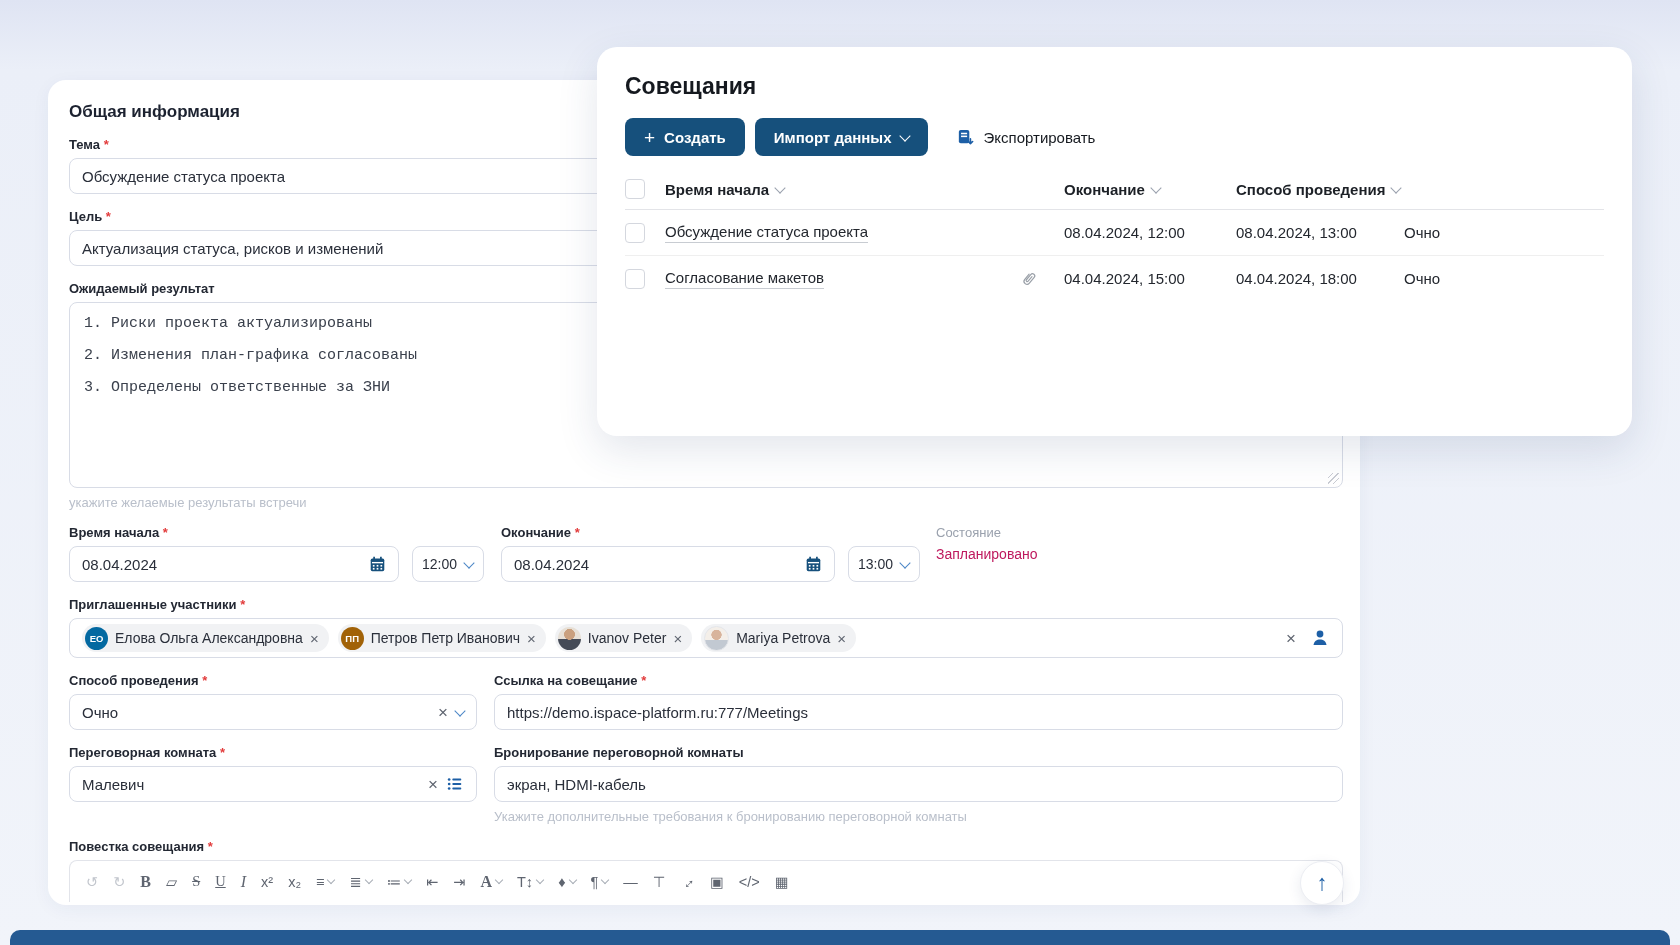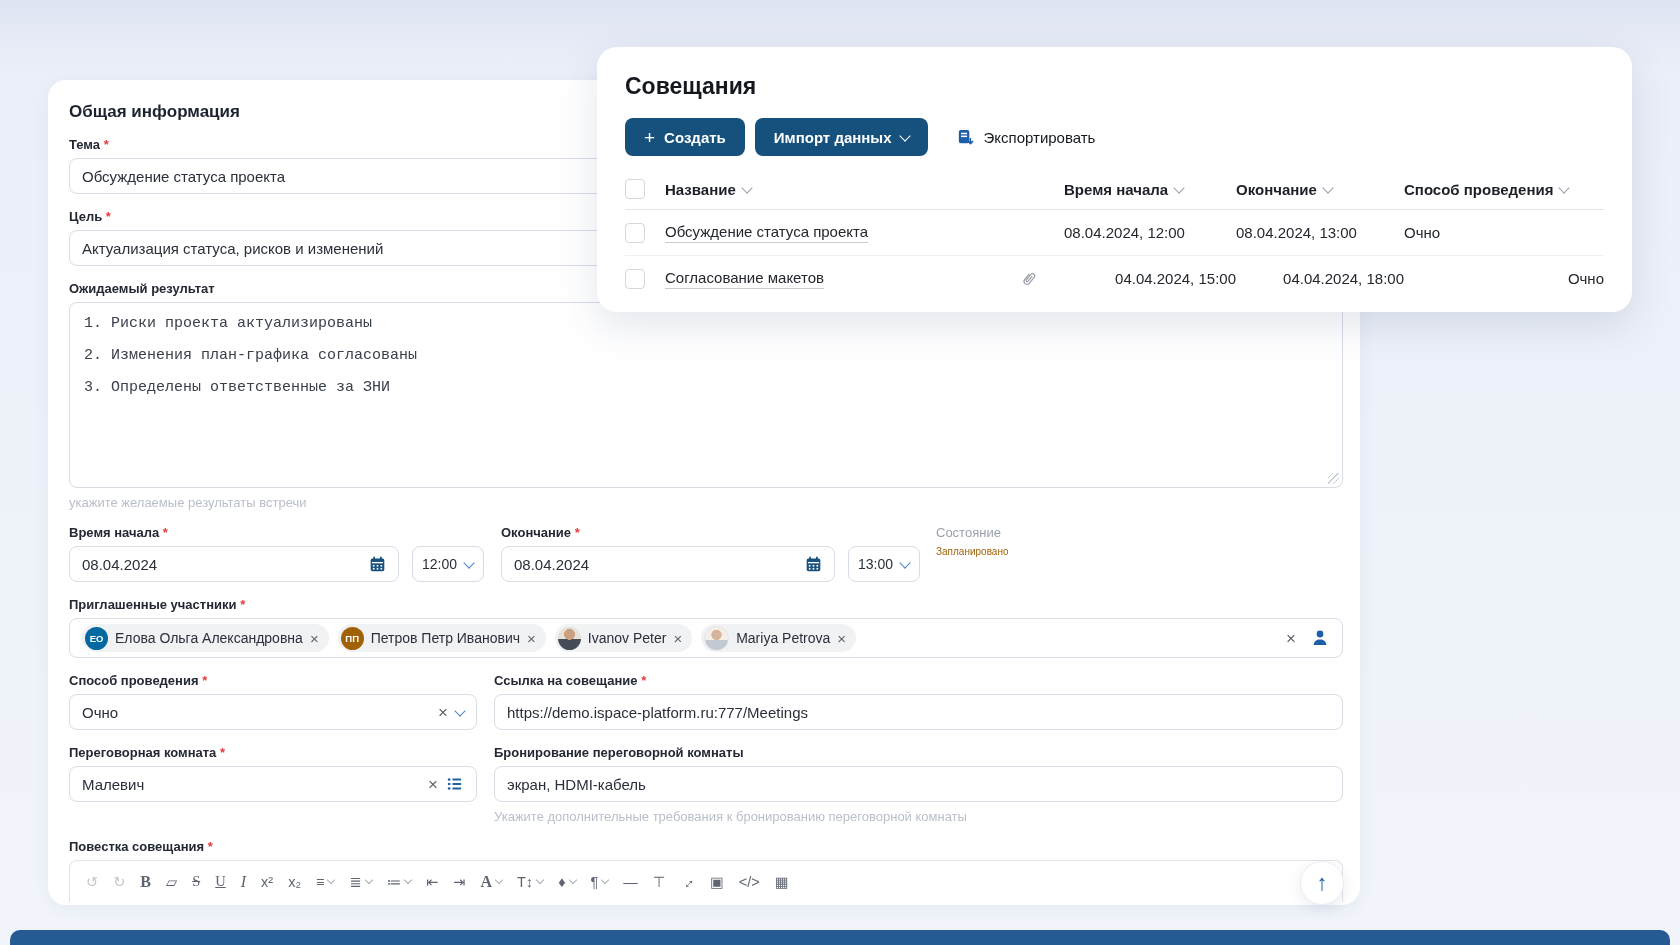--- a/index.html
+++ b/index.html
@@ -47,51 +47,51 @@
     gap:9px;padding:0 12px;}
   .chip{display:flex;align-items:center;gap:7px;background:#f1f2f4;border-radius:16px;
     height:28px;padding:0 10px 0 3px;font-size:14px;color:#2a2f3a;}
   .avatar{width:23px;height:23px;border-radius:50%;display:flex;align-items:center;justify-content:center;
     font-size:9.5px;font-weight:700;color:#fff;flex:none;overflow:hidden;}
   .avatar.photo-a{background:radial-gradient(circle at 50% 32%,#caa07e 27%,rgba(0,0,0,0) 29%),linear-gradient(180deg,#e7e0d6 0 52%,#454b57 52%);}
   .avatar.photo-b{background:radial-gradient(circle at 50% 34%,#d8b49c 26%,rgba(0,0,0,0) 28%),linear-gradient(180deg,#f4efe9 0 55%,#c2c9d2 55%);border:1px solid #e4e6ea;}
   .chip .xmark{font-size:15px;}
   .field-end{margin-left:auto;display:flex;align-items:center;gap:14px;}
   .status-block{margin-left:16px;}
-  .status-val{font-size:10px;color:#a16207;margin-top:13px;}
+  .status-val{font-size:14px;color:#be185d;margin-top:13px;}
   .left-col{width:408px;flex:none;}
   .flex1{flex:1;min-width:0;}
   
   .editor-box{box-sizing:border-box;height:42px;border:1px solid #e2e4ea;border-bottom:0;
     border-radius:8px 8px 0 0;display:flex;align-items:center;gap:15px;padding:0 16px;color:#5f6570;}
   .tbi{display:flex;align-items:center;gap:4px;font-size:14.5px;cursor:pointer;white-space:nowrap;}
   .tbi .chev{width:5px;height:5px;color:#a8adb6;}
   .tbi.dim{color:#c2c6cd;}
   .tb-b{font-weight:700;font-family:"Liberation Serif",serif;font-size:16px;}
   .tb-i{font-style:italic;font-family:"Liberation Serif",serif;font-size:16px;}
   .tb-s{text-decoration:line-through;font-family:"Liberation Serif",serif;}
   .tb-u{text-decoration:underline;font-family:"Liberation Serif",serif;}
   .tb-rot{display:inline-block;transform:rotate(-45deg);}
   
   .meet-card{
-    left:597px;top:47px;width:1035px;height:265px;border-radius:20px;z-index:2;
+    left:597px;top:47px;width:1035px;height:389px;border-radius:20px;z-index:2;
     padding:20px 28px;box-shadow:0 14px 40px rgba(40,60,110,.13);
   }
   .meet-title{font-size:23px;font-weight:700;color:#15191f;margin:6px 0 18px;}
   .btn-row{display:flex;align-items:center;gap:10px;}
   .btn{height:38px;border-radius:8px;border:0;display:flex;align-items:center;gap:9px;
     padding:0 19px;font-size:15px;font-weight:700;cursor:pointer;font-family:inherit;}
   .btn.primary{background:#16507c;color:#fff;}
   .btn.primary .plus{font-size:19px;font-weight:400;line-height:1;}
   .btn.ghost{background:transparent;color:#15191f;font-weight:500;padding:0 10px;margin-left:8px;}
   .tbl{margin-top:13px;}
   .tr{display:grid;grid-template-columns:40px minmax(0,1fr) 172px 168px 200px;align-items:center;}
   .tr.head{height:40px;font-size:15px;font-weight:700;color:#1c2026;border-bottom:1px solid #e3e4e8;}
   .tr.body{height:45px;font-size:15px;color:#23272e;border-bottom:1px solid #efefef;}
-  .tr.body:last-child{border-bottom:0;text-align:right;}
+  .tr.body:last-child{border-bottom:0;}
   .cb{width:18px;height:18px;border:1.5px solid #d4d7de;border-radius:4px;background:#fff;cursor:pointer;}
   .th{display:flex;align-items:center;gap:7px;cursor:pointer;}
   .name-cell{display:flex;align-items:center;min-width:0;}
   .row-link{border-bottom:1px solid #c8ccd2;padding-bottom:2px;cursor:pointer;white-space:nowrap;
     overflow:hidden;text-overflow:ellipsis;}
   .clip{margin-left:auto;margin-right:26px;display:flex;flex:none;}
   
   .up-fab{position:absolute;left:1300px;top:861px;width:42px;height:42px;border-radius:50%;
     background:#fff;border:1px solid #eceef3;box-shadow:0 4px 14px rgba(40,60,110,.10);
     display:flex;align-items:center;justify-content:center;z-index:3;cursor:pointer;
@@ -368,24 +368,20 @@
           </svg>
       </span>
       <span>Экспортировать</span>
     </button>
   </div>
 
   <div class="tbl">
     <div class="tr head">
       <span class="cb"></span>
       <span class="th">
-          <span>Название</span>
-          <span class="chev gray"></span>
-        </span>
-      <span class="th">
           <span>Время начала</span>
           <span class="chev gray"></span>
         </span>
       <span class="th">
           <span>Окончание</span>
           <span class="chev gray"></span>
         </span>
       <span class="th">
           <span>Способ проведения</span>
           <span class="chev gray"></span>

